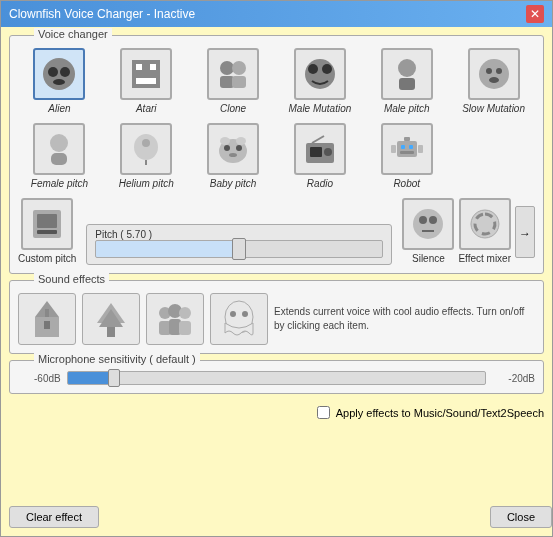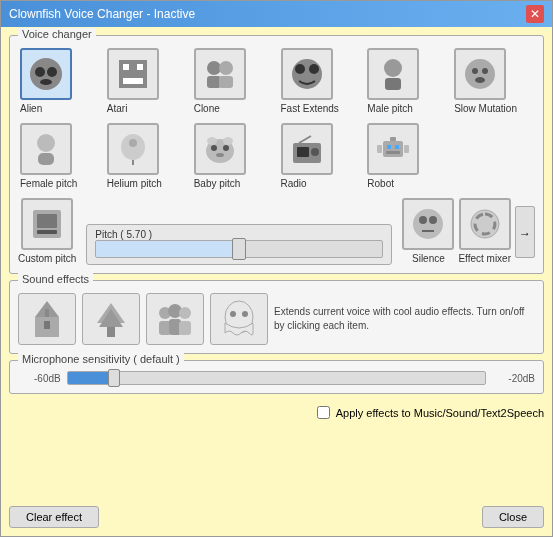--- a/index.html
+++ b/index.html
@@ -60,38 +60,39 @@
     .group-box {
       border: 1px solid #aaa;
       border-radius: 3px;
       padding: 6px 8px 8px 8px;
       position: relative;
       background: #f5f5f5;
     }
     .group-label {
       position: absolute;
       top: -8px;
-      left: 8px;
+      left: 24px;
       background: #f5f5f5;
       padding: 0 4px;
       font-size: 11px;
       color: #444;
     }
     .voice-grid {
       display: grid;
       grid-template-columns: repeat(6, 1fr);
       gap: 4px;
       margin-top: 4px;
     }
     .voice-item {
       display: flex;
       flex-direction: column;
-      align-items: flex-start;
+      align-items: center;
       cursor: pointer;
       padding: 2px;
+      font-style: italic;
     }
     .voice-icon {
       width: 52px;
       height: 52px;
       border: 2px solid #aaa;
       background: #e8e8e8;
       display: flex;
       align-items: center;
       justify-content: center;
       font-size: 22px;
@@ -211,21 +212,21 @@
     .checkbox-row {
       display: flex;
       align-items: center;
       gap: 6px;
       margin-top: 6px;
       justify-content: flex-end;
     }
     .footer {
       display: flex;
       justify-content: space-between;
-      padding: 6px 8px 8px 8px;
+      padding: 6px 0 8px 8px;
       flex-shrink: 0;
     }
     .btn {
       background: #e0e0e0;
       border: 1px solid #aaa;
       padding: 4px 16px;
       font-size: 11px;
       cursor: pointer;
       border-radius: 3px;
     }
@@ -281,21 +282,21 @@
         </div>
         <div class="voice-item">
           <div class="voice-icon">
             <svg width="36" height="36" viewBox="0 0 36 36">
                 <circle cx="18" cy="18" r="15" fill="#888"></circle>
                 <circle cx="11" cy="13" r="5" fill="#333"></circle>
                 <circle cx="25" cy="13" r="5" fill="#333"></circle>
                 <path d="M10 25 Q18 31 26 25" stroke="#333" stroke-width="2" fill="none"></path>
               </svg>
           </div>
-          <span class="voice-label">Fast Extends</span>
+          <span class="voice-label">Male Mutation</span>
         </div>
         <div class="voice-item">
           <div class="voice-icon">
             <svg width="36" height="36" viewBox="0 0 36 36">
                 <circle cx="18" cy="12" r="9" fill="#999"></circle>
                 <rect x="10" y="22" width="16" height="12" rx="3" fill="#777"></rect>
               </svg>
           </div>
           <span class="voice-label">Male pitch</span>
         </div>

